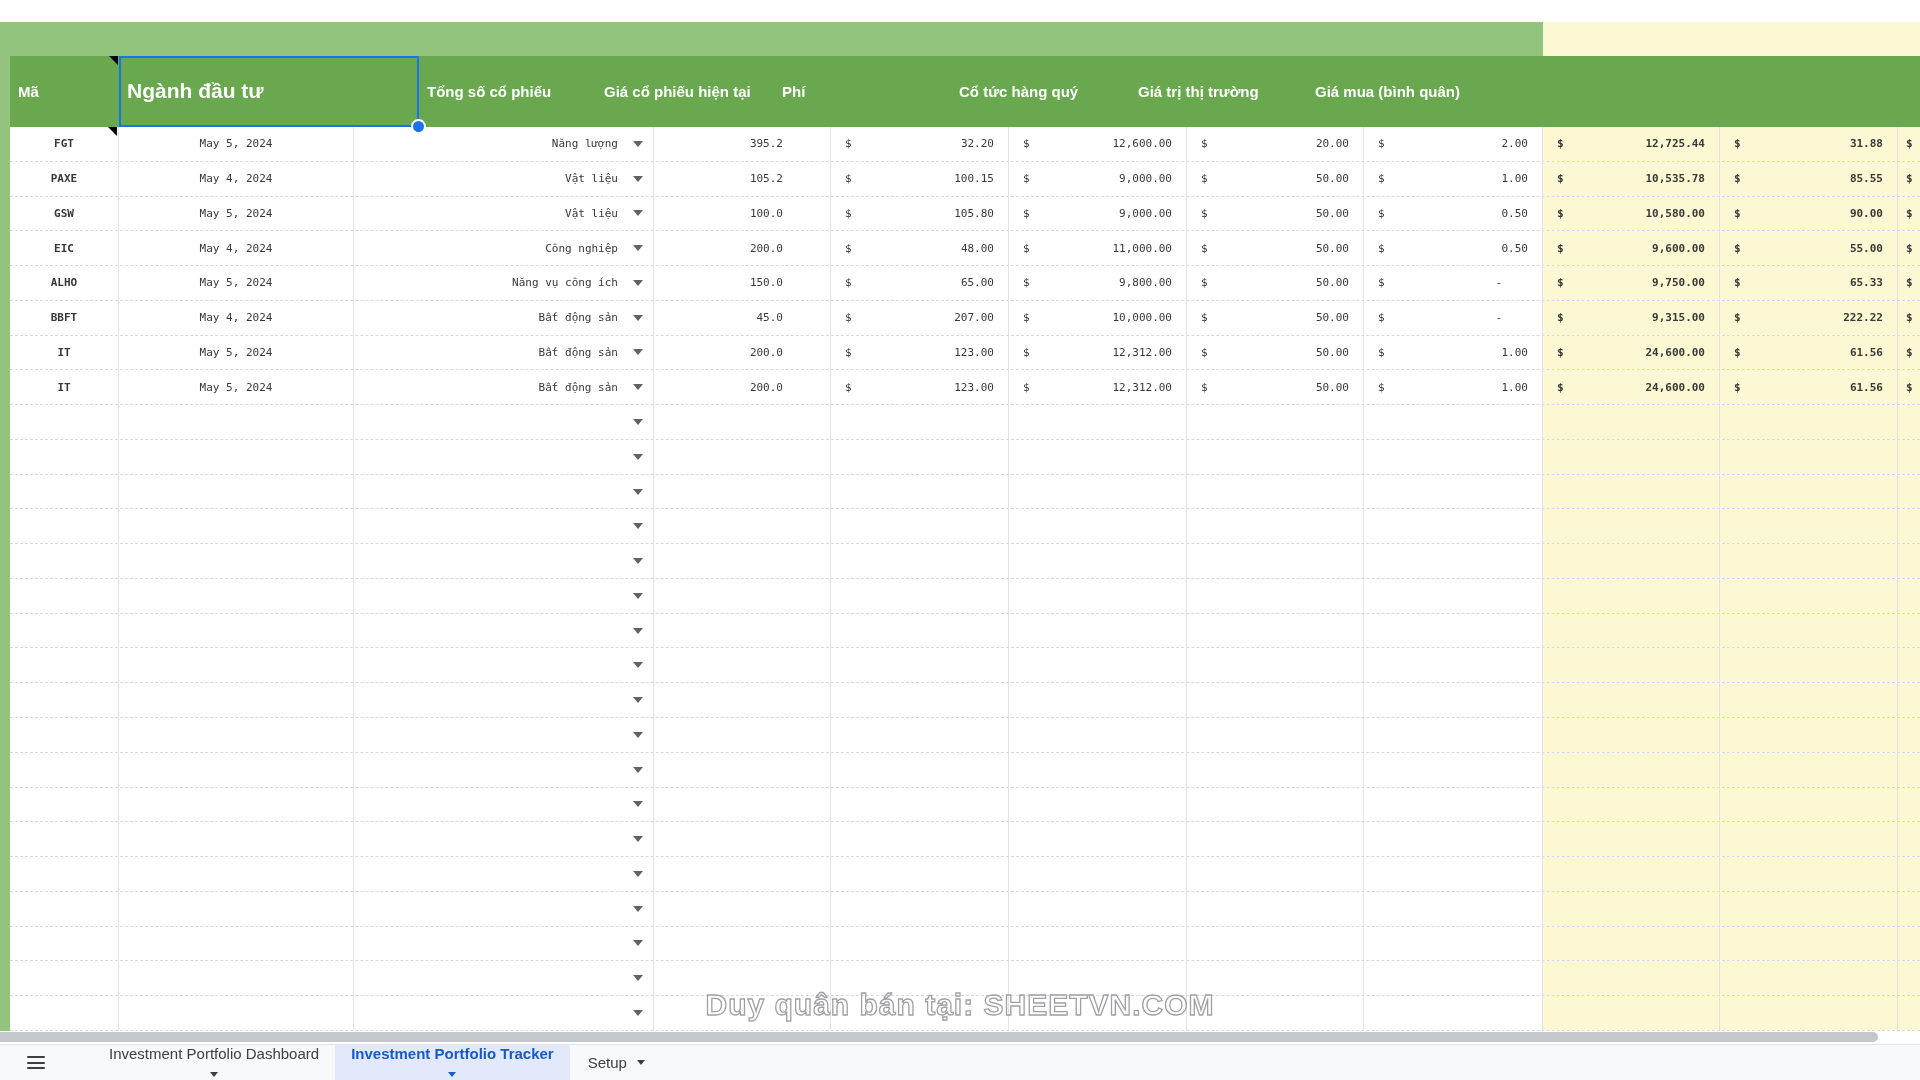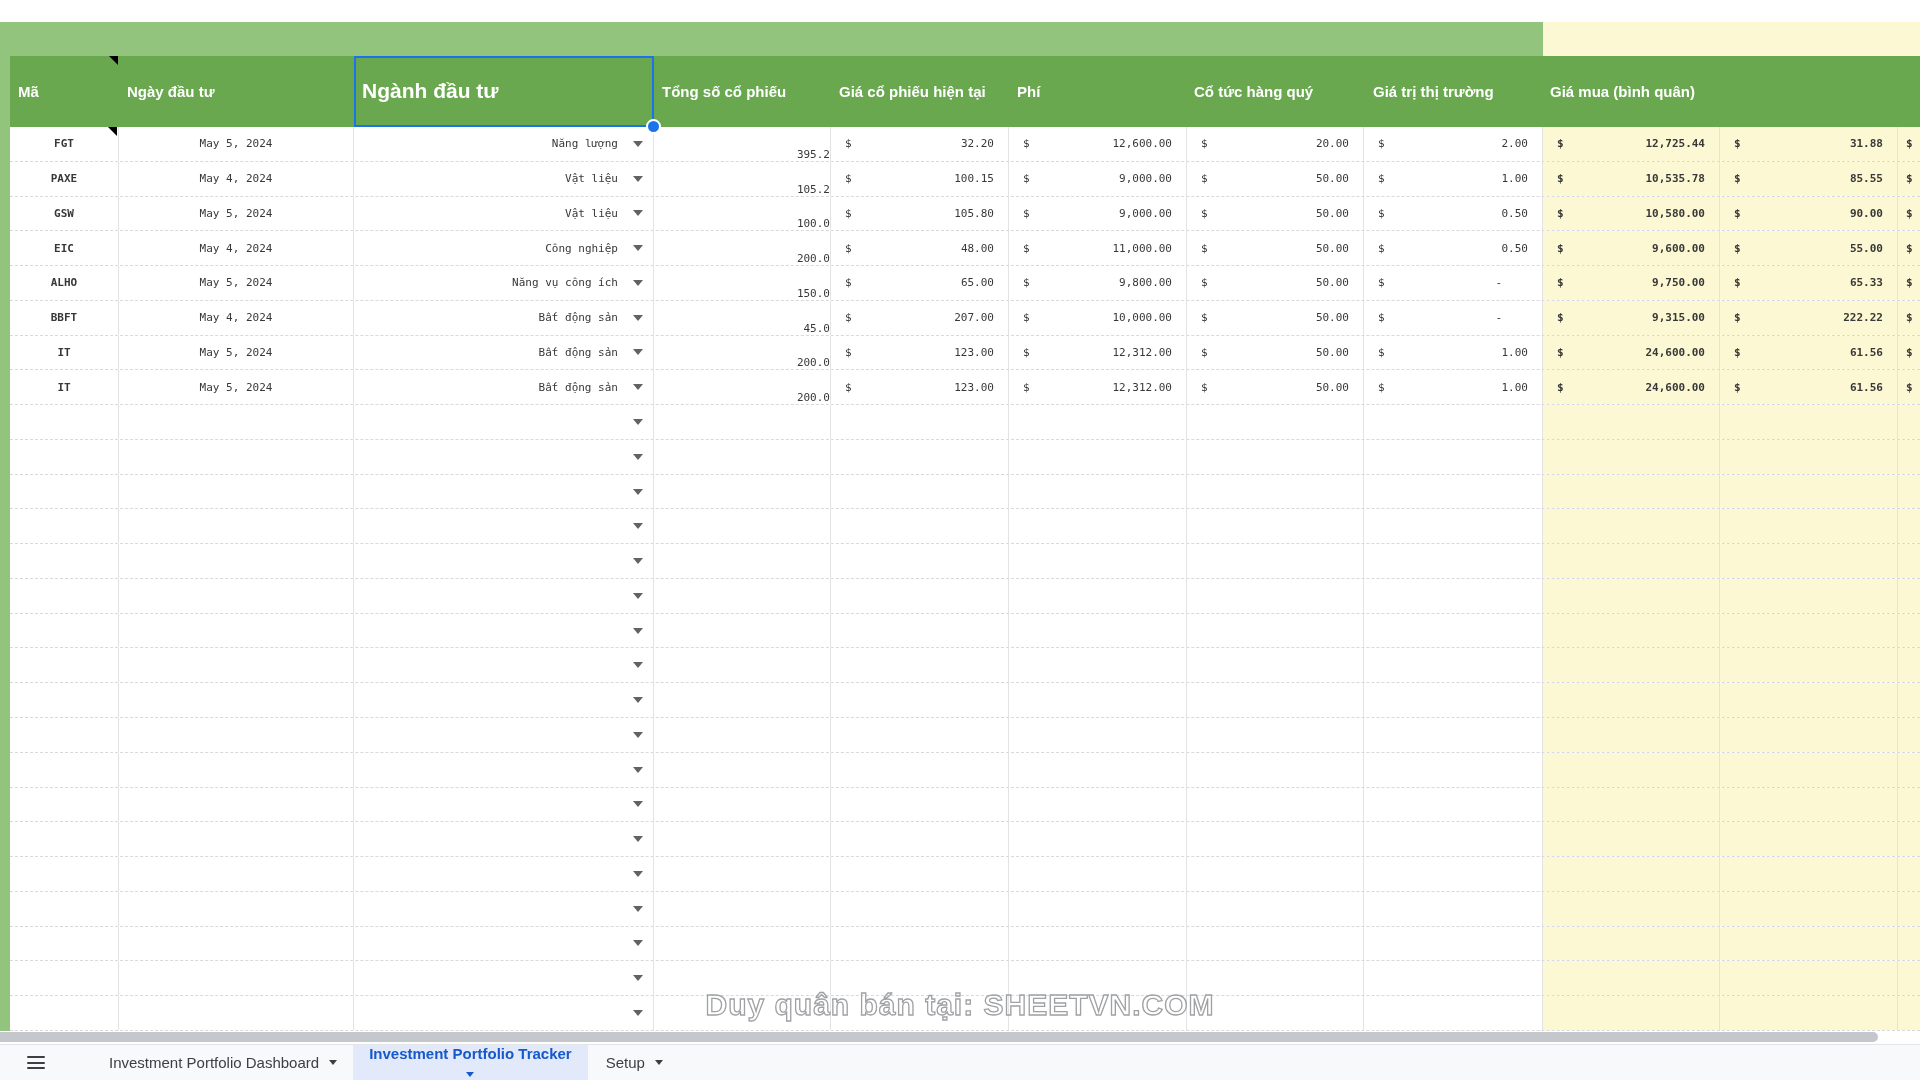--- a/index.html
+++ b/index.html
@@ -28,21 +28,21 @@
   .note{position:absolute;top:0;right:1px;width:0;height:0;border-top:9px solid #000;border-left:9px solid transparent;z-index:3;}
 
   #grid{position:absolute;left:10px;top:127px;width:1910px;height:904px;display:flex;flex-direction:column;
         font-family:"DejaVu Sans Mono",monospace;font-size:11px;color:var(--cell-text);}
   .row{display:flex;height:34.77px;flex:none;box-sizing:border-box;border-bottom:1px dashed var(--grid-h);}
   .cell{box-sizing:border-box;border-right:1px solid var(--grid-v);display:flex;align-items:center;position:relative;overflow:hidden;}
   .cell.yellow{background:var(--yellow);font-weight:bold;}
   .ticker{justify-content:center;font-weight:bold;}
   .date{justify-content:center;}
   .sector{justify-content:flex-end;padding-right:35px;}
-  .shares{justify-content:flex-end;align-items:flex-end;}
+  .shares{justify-content:flex-end;padding-right:47px;}
   .money{justify-content:space-between;padding:0 14px;}
   .money .amt.dash{margin-right:26px;}
   .cell.partial{justify-content:flex-start;padding-left:8px;border-right:none;}
   .dd{position:absolute;right:10px;top:50%;transform:translateY(-50%);width:0;height:0;
       border-left:5.5px solid transparent;border-right:5.5px solid transparent;border-top:6.5px solid var(--dd);}
   .cw0{width:109px}.cw1{width:235px}.cw2{width:300px}.cw3{width:177px}.cw4{width:178px}
   .cw5{width:178px}.cw6{width:177px}.cw7{width:179px}.cw8{width:177px}.cw9{width:178px}
   .cw10{width:22px;border-right:none;}
 
   #watermark{position:absolute;top:988px;left:50%;transform:translateX(-50%);white-space:nowrap;
@@ -53,38 +53,35 @@
   #scroll-thumb{position:absolute;left:-8px;top:1px;width:1886px;height:10px;border-radius:6px;background:var(--thumb);}
 
   #tabbar{position:absolute;left:0;top:1044px;width:1920px;height:36px;background:#f8f9fa;
           border-top:1px solid #e4e5e7;display:flex;align-items:center;font-size:15px;color:var(--tab-text);box-sizing:border-box;}
   #hamburger{margin-left:27px;width:18px;display:flex;flex-direction:column;gap:3.5px;cursor:pointer;}
   #hamburger span{height:2px;background:#3c4043;border-radius:1px;}
   .tab{display:flex;align-items:center;gap:10px;padding:0 16px;height:100%;cursor:pointer;white-space:nowrap;}
   .tab .arrow{width:0;height:0;border-left:4.5px solid transparent;border-right:4.5px solid transparent;
               border-top:5px solid currentColor;}
   .tab.active{background:var(--tab-active-bg);color:var(--tab-active-text);font-weight:bold;flex-direction:column;}
-  #tab-dashboard{margin-left:48px;}
+  #tab-dashboard{margin-left:48px;flex-direction:column;}
   #tab-setup{margin-left:2px;}
 </style>
 </head>
 <body>
 
 <div id="sheet">
   <div class="band green"></div>
   <div class="band yellow"></div>
   <div id="left-strip"></div>
 
   <div id="header-row">
       <div class="hcell cw0">
         <span class="hlabel">Mã</span>
         <span class="note"></span>
-      </div>
-      <div class="hcell cw1">
-        <span class="hlabel">Ngày đầu tư</span>
       </div>
       <div class="hcell cw2 sel">
         <span class="hlabel">Ngành đầu tư</span>
         <span class="sel-border"></span>
         <span class="fill-handle"></span>
       </div>
       <div class="hcell cw3">
         <span class="hlabel">Tổng số cổ phiếu</span>
       </div>
       <div class="hcell cw4">

